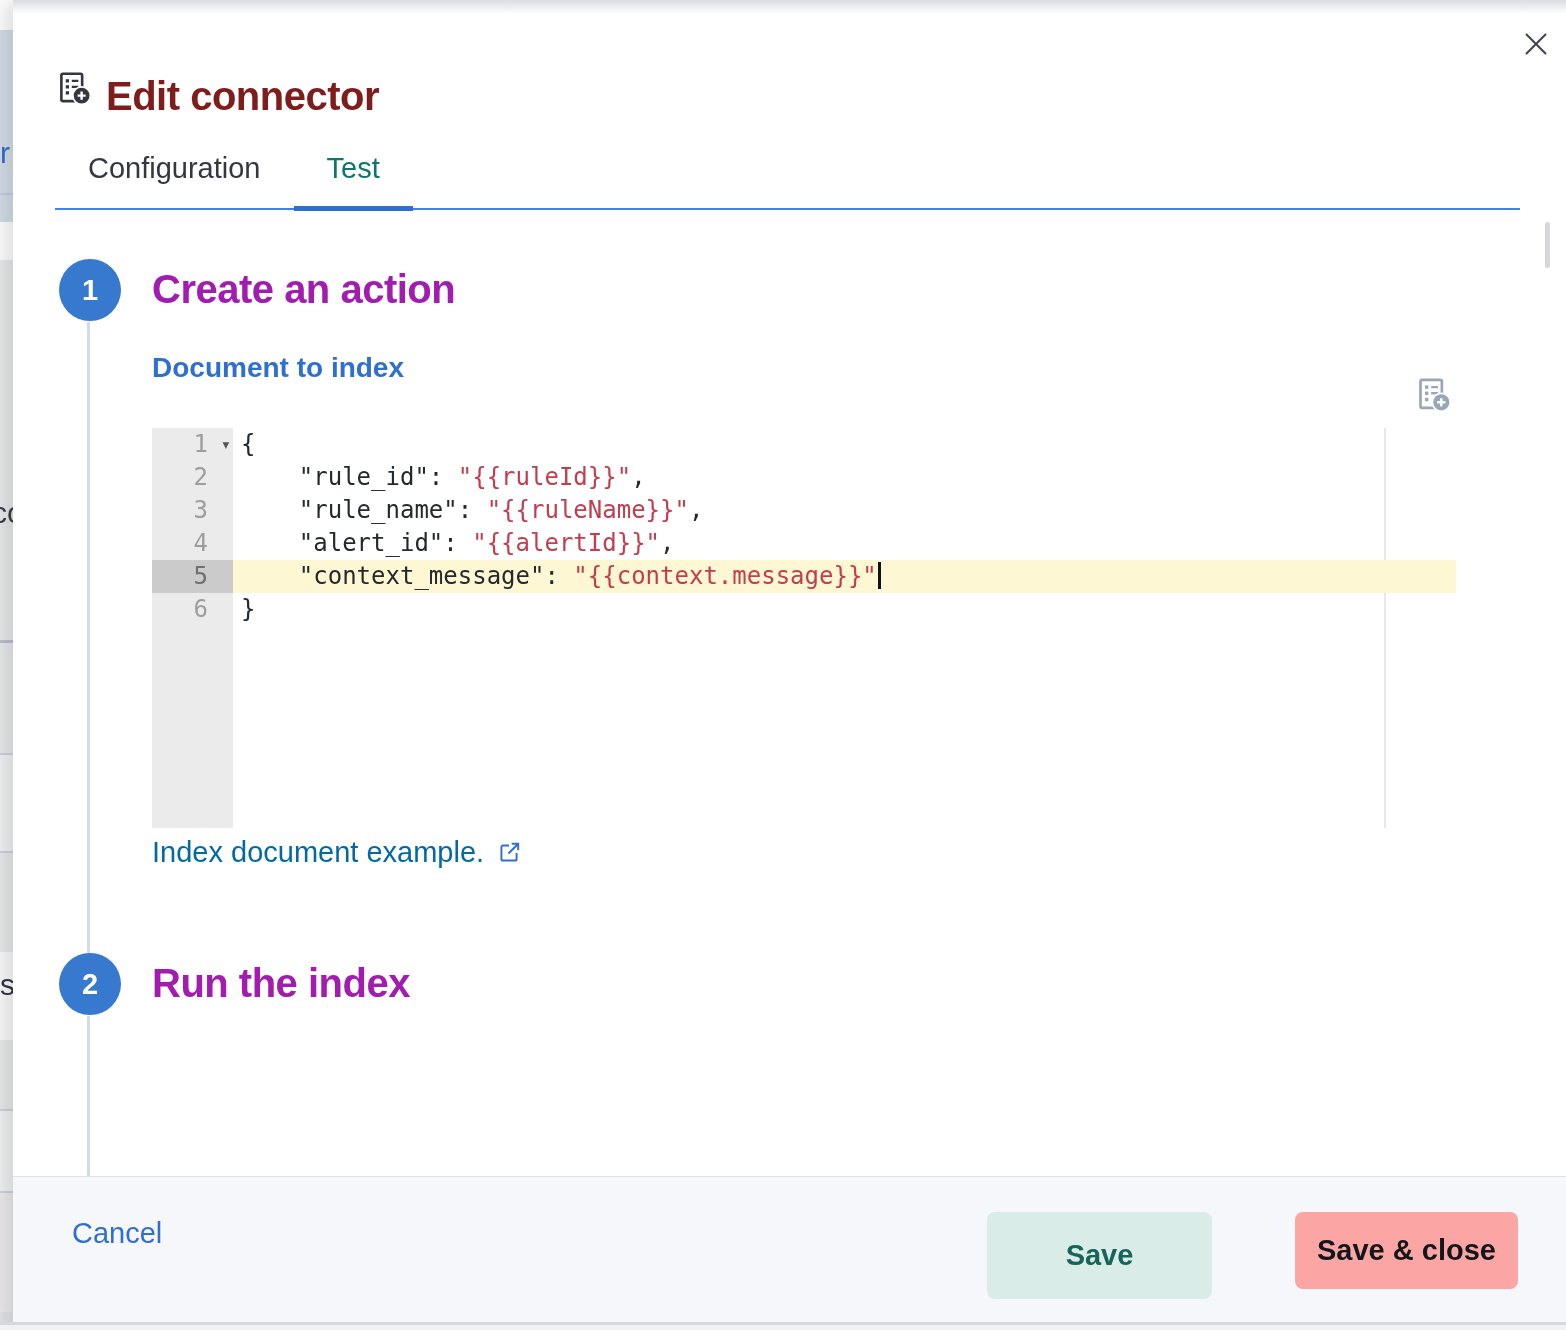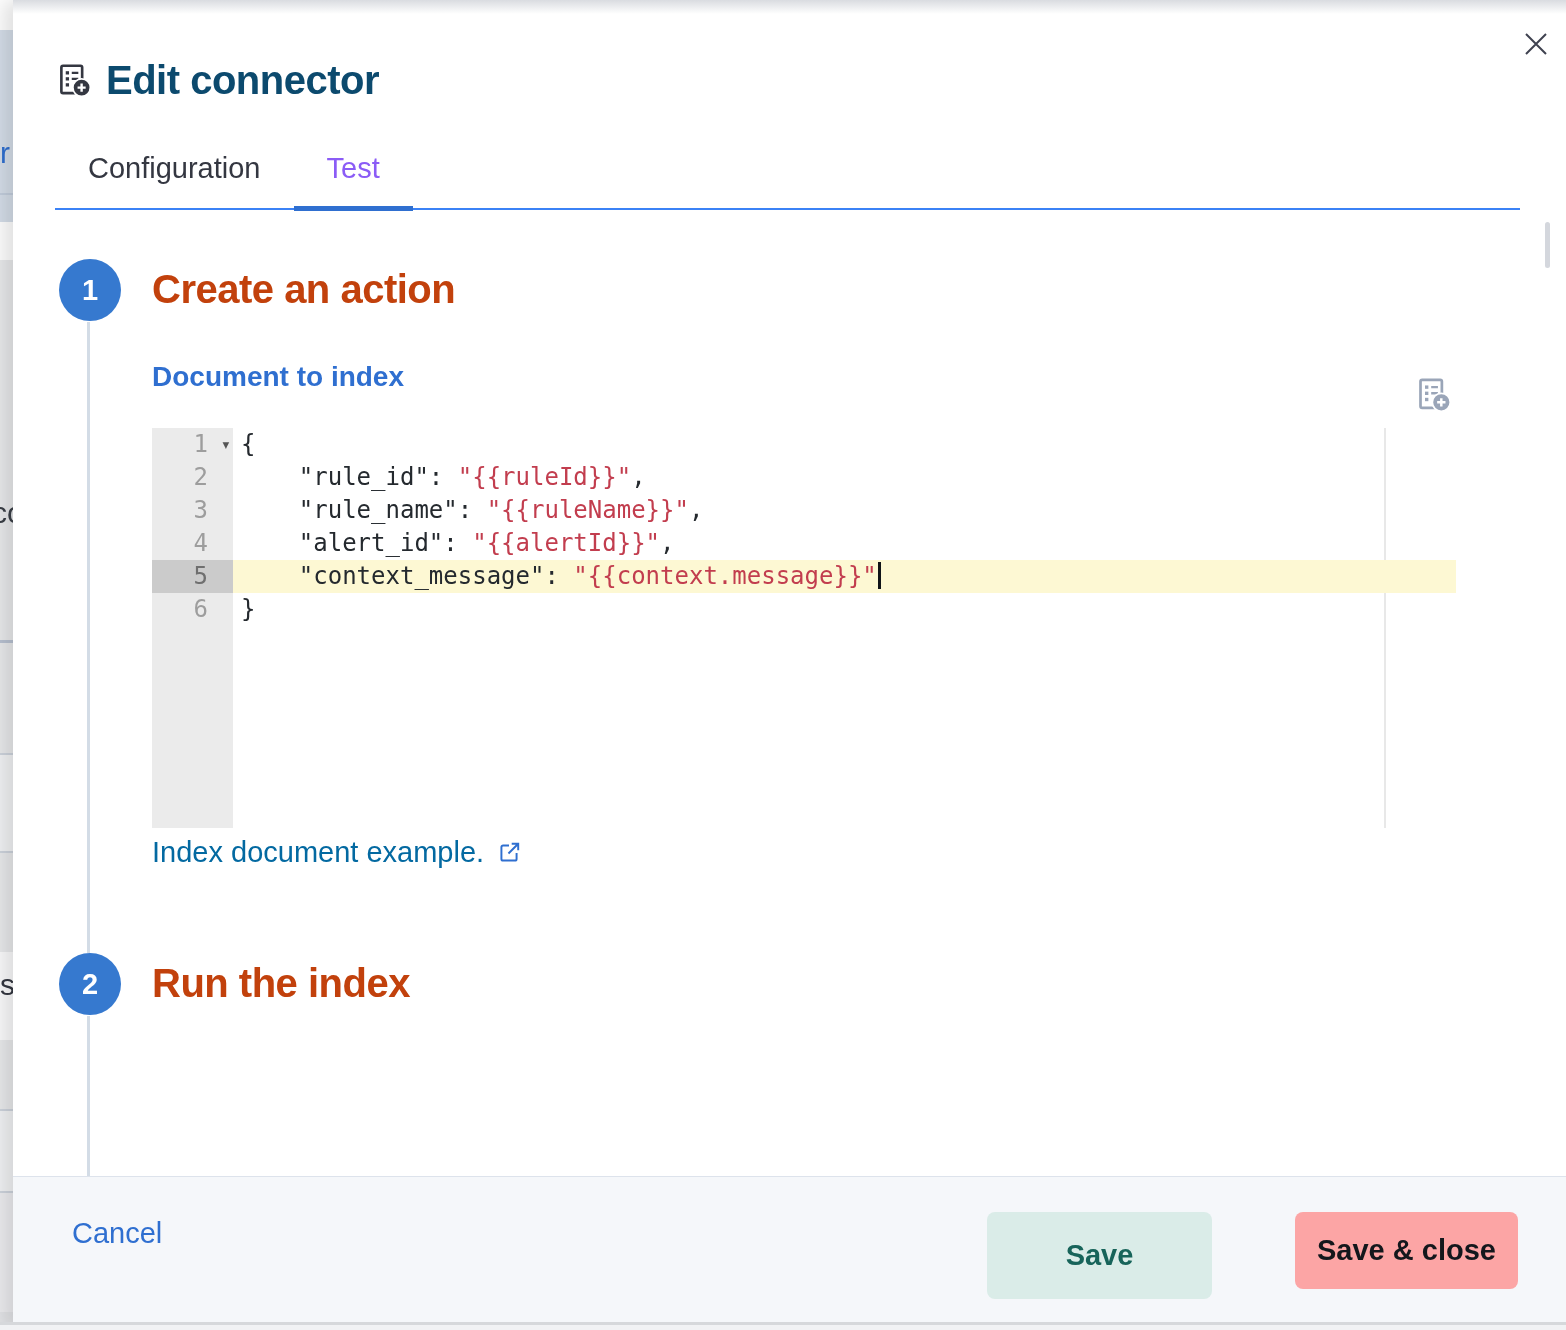--- a/index.html
+++ b/index.html
@@ -19,43 +19,43 @@
     position:absolute; left:13px; top:0; width:1553px; height:1330px;
     background:#fff; box-shadow:-10px 0 18px rgba(0,0,0,0.12);
   }
   .top-shade { position:absolute; left:0; top:0; right:0; height:14px;
     background:linear-gradient(to bottom, rgba(120,128,144,0.28), rgba(120,128,144,0)); }
 
   .close-btn { position:absolute; left:1497px; top:18px; width:52px; height:52px;
     background:none; border:none; cursor:pointer; display:flex; align-items:center; justify-content:center; }
 
   .flyout-header { position:absolute; left:44px; top:58px; display:flex; align-items:center; gap:14px; }
-  .flyout-title { font-size:40px; font-weight:700; color:#0c4a6e; letter-spacing:-0.5px; }
+  .flyout-title { font-size:40px; font-weight:700; color:#7f1d1d; letter-spacing:-0.5px;margin-top:16px; }
 
   .tabs { position:absolute; left:42px; right:46px; top:128px; height:82px;
     border-bottom:2px solid #3b82f6; display:flex; }
   .tab { position:relative; padding:0 33px; display:flex; align-items:center;
     font-size:29px; font-weight:500; color:#343741; cursor:pointer; }
-  .tab.active { color:#8b5cf6; }
+  .tab.active { color:#0f766e; }
   .tab.active::after { content:""; position:absolute; left:0; right:0; bottom:-3px; height:5px; background:#2f6fd0; }
 
   
   .step-circle { position:absolute; width:62px; height:62px; border-radius:50%;
     background:#3679cf; color:#fff; font-size:29px; font-weight:600;
     display:flex; align-items:center; justify-content:center; }
   .step-circle.s1 { left:46px; top:259px; }
   .step-circle.s2 { left:46px; top:953px; }
   .step-line { position:absolute; left:74px; width:3px; background:#d3dce6; }
   .step-line.l1 { top:322px; height:631px; }
   .step-line.l2 { top:1016px; height:160px; }
-  .step-title { position:absolute; left:139px; font-size:40px; font-weight:700; color:#c2410c; letter-spacing:-0.5px; }
+  .step-title { position:absolute; left:139px; font-size:40px; font-weight:700; color:#a21caf; letter-spacing:-0.5px; }
   .step-title.t1 { top:267px; }
   .step-title.t2 { top:961px; }
 
-  .editor-label { position:absolute; left:139px; top:361px; font-size:28px; font-weight:600; color:#2f6fd0; }
+  .editor-label { position:absolute; left:139px; top:352px; font-size:28px; font-weight:600; color:#2f6fd0; }
   .corner-icon { position:absolute; left:1403px; top:377px; }
 
   
   .editor { position:absolute; left:139px; top:428px; width:1304px; height:400px;
     font-family:"DejaVu Sans Mono","Liberation Mono",monospace; font-size:24px; background:#fff; }
   .print-margin { position:absolute; left:1232px; top:0; bottom:0; width:2px; background:#e8e8e8; z-index:0; }
   .gutter { position:absolute; left:0; top:0; width:81px; height:400px; background:#ebebeb; z-index:1; }
   .gutter-row { position:relative; height:33px; line-height:33px; text-align:right;
     padding-right:25px; color:#9d9d9d; font-size:24px; cursor:pointer; }
   .gutter-row.active { background:#cbcbcb; color:#6f6f6f; }

